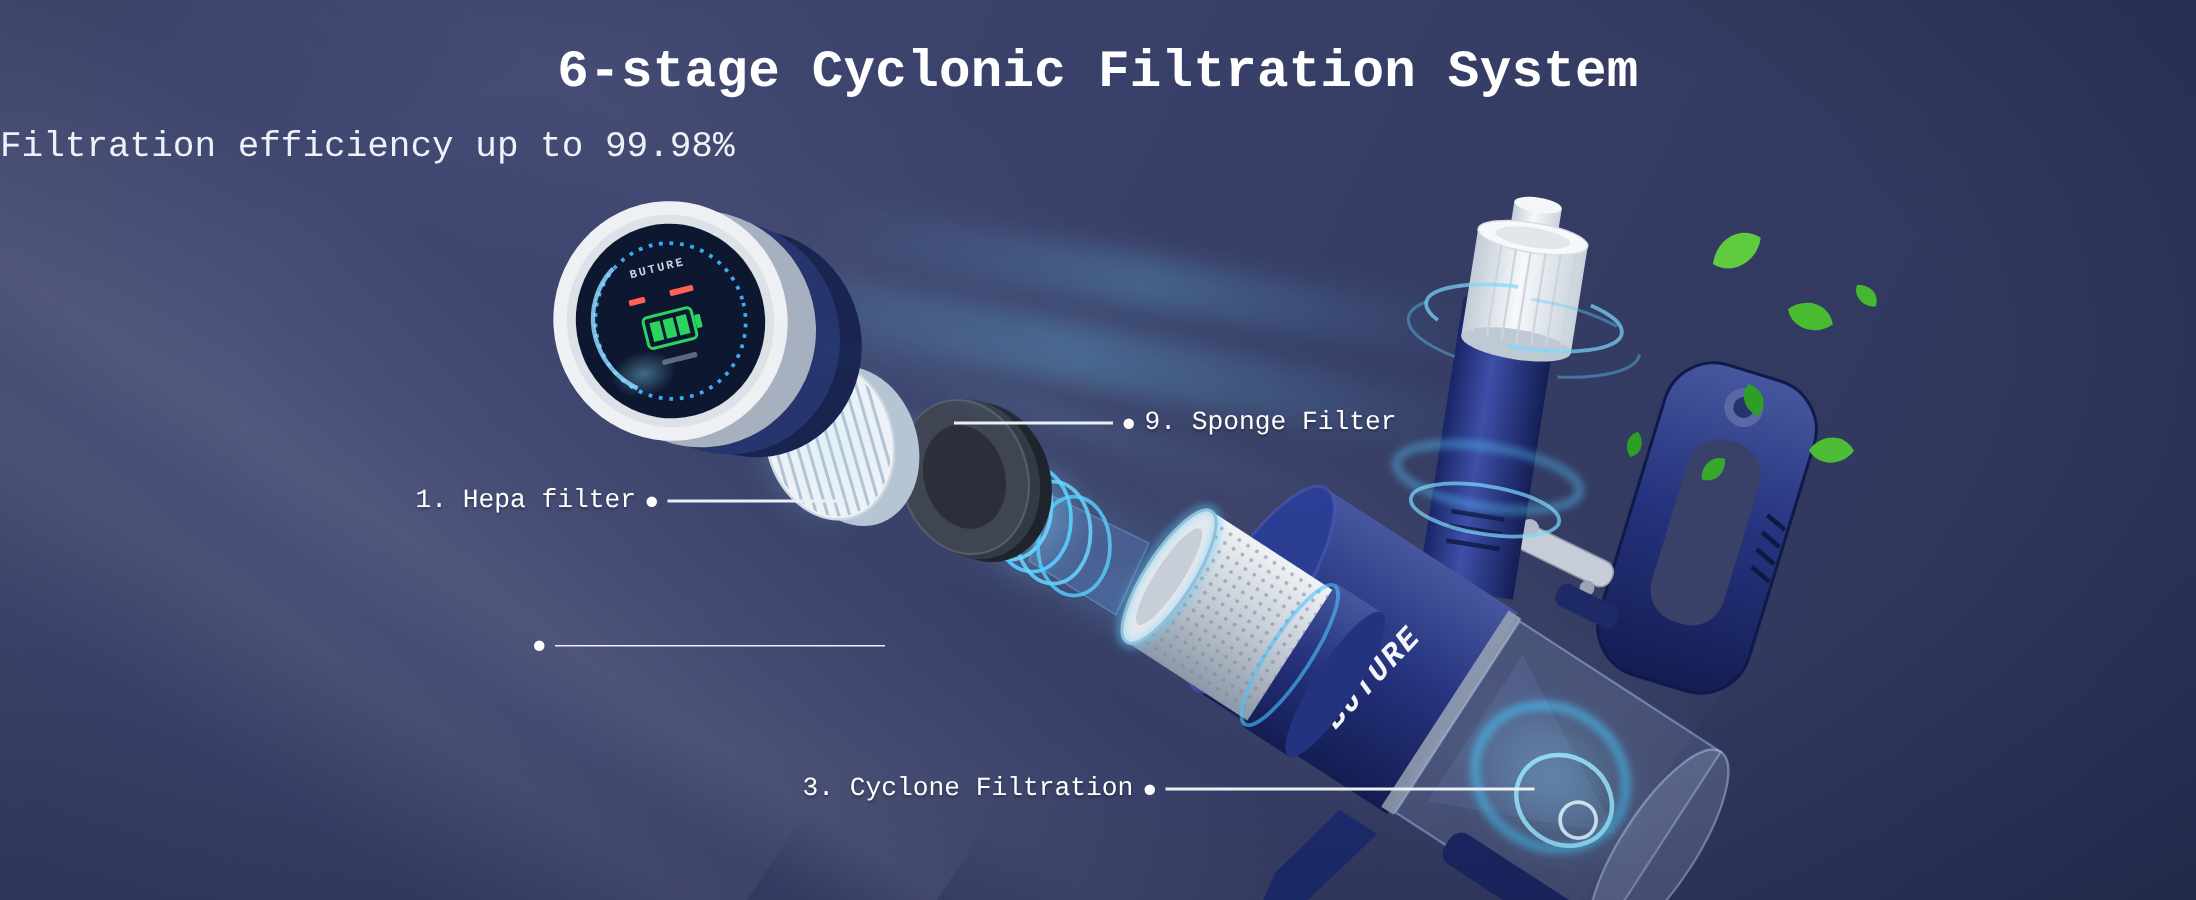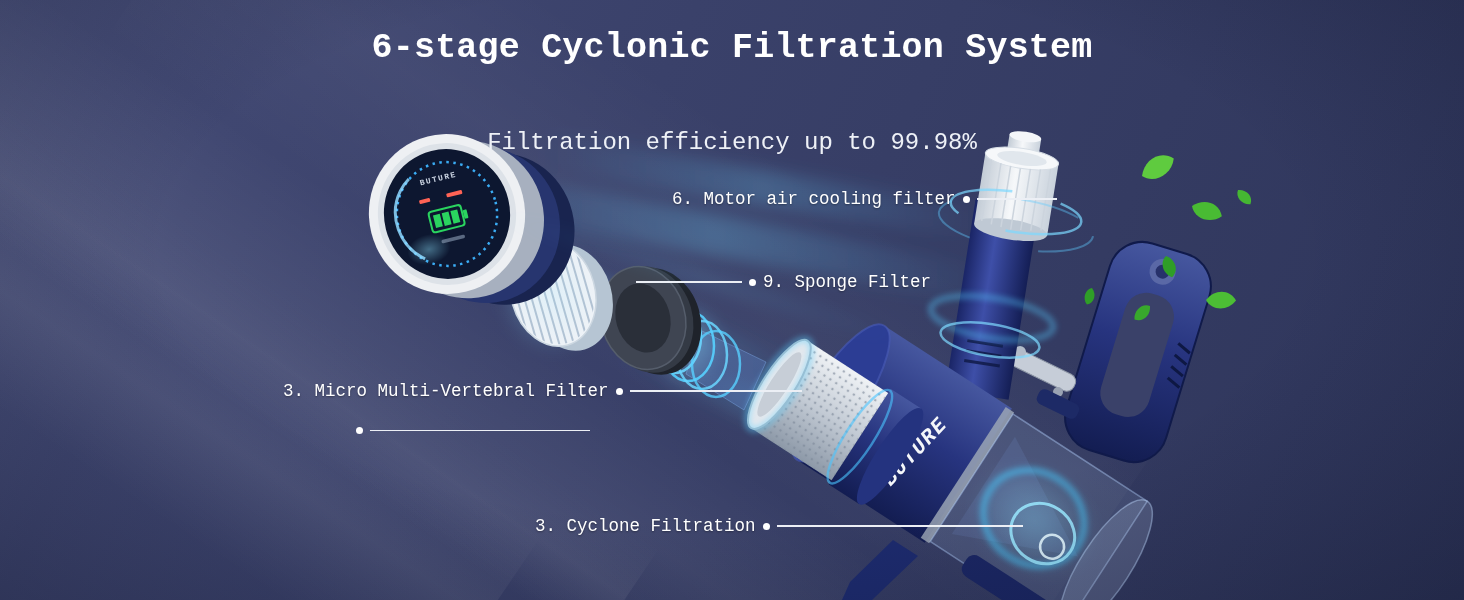--- a/index.html
+++ b/index.html
@@ -21,22 +21,22 @@
   .art{position:absolute;left:0;top:0;}
   .vignette{
     position:absolute;inset:0;pointer-events:none;
     background:radial-gradient(ellipse at 50% 42%, rgba(0,0,0,0) 55%, rgba(8,12,32,.30) 100%);
   }
   .title{
     position:absolute;top:28px;left:0;width:100%;text-align:center;
     font-size:35px;font-weight:bold;color:#ffffff;letter-spacing:.2px;
   }
   .subtitle{
-    position:absolute;top:85px;left:0;width:100%;text-align:center;
-    font-size:24px;font-weight:400;color:#eef1f7;margin-top:44px;
+    position:absolute;top:85px;left:0;width:100%;
+    font-size:24px;font-weight:400;color:#eef1f7;
   }
   .callout{
     position:absolute;display:flex;align-items:center;gap:7px;
     font-size:17.5px;color:#ffffff;white-space:nowrap;
     text-shadow:0 1px 2px rgba(0,0,0,.35);
   }
   .co-dot{width:7px;height:7px;background:#ffffff;border-radius:50%;flex:none}
   .co-line{height:1.5px;background:#eceff5;flex:none}
   #co-hepa{left:277px;top:324px}        #co-hepa .co-line{width:118px}
   #co-sponge{left:636px;top:272px}      #co-sponge .co-line{width:106px}
@@ -266,43 +266,38 @@
     </g>
 
     <polygon points="500,210 900,330 895,345 498,222" fill="url(#gBeam)" opacity=".25" filter="url(#b8)"></polygon>
   </svg>
 
   <div class="vignette"></div>
 
   <div class="title">6-stage Cyclonic Filtration System</div>
   <div class="subtitle">Filtration efficiency up to 99.98%</div>
 
+  <div class="callout" id="co-hepa">
+    <span class="co-text">1. Hepa filter</span>
+    <span class="co-dot"></span>
+    <span class="co-line"></span>
+  </div>
 
   <div class="callout" id="co-sponge">
     <span class="co-line"></span>
     <span class="co-dot"></span>
     <span class="co-text">9. Sponge Filter</span>
   </div>
 
-  <div class="callout" id="co-micro">
-    <span class="co-text">3. Micro Multi-Vertebral Filter</span>
-    <span class="co-dot"></span>
-    <span class="co-line"></span>
-  </div>
 
   <div class="callout" id="co-stainless">
     <span class="co-dot"></span>
     <span class="co-line"></span>
   </div>
 
   <div class="callout" id="co-cyclone">
     <span class="co-text">3. Cyclone Filtration</span>
     <span class="co-dot"></span>
     <span class="co-line"></span>
   </div>
 
-  <div class="callout" id="co-motor">
-    <span class="co-text">6. Motor air cooling filter</span>
-    <span class="co-dot"></span>
-    <span class="co-line"></span>
-  </div>
 
 </div>
 
 </body></html>

